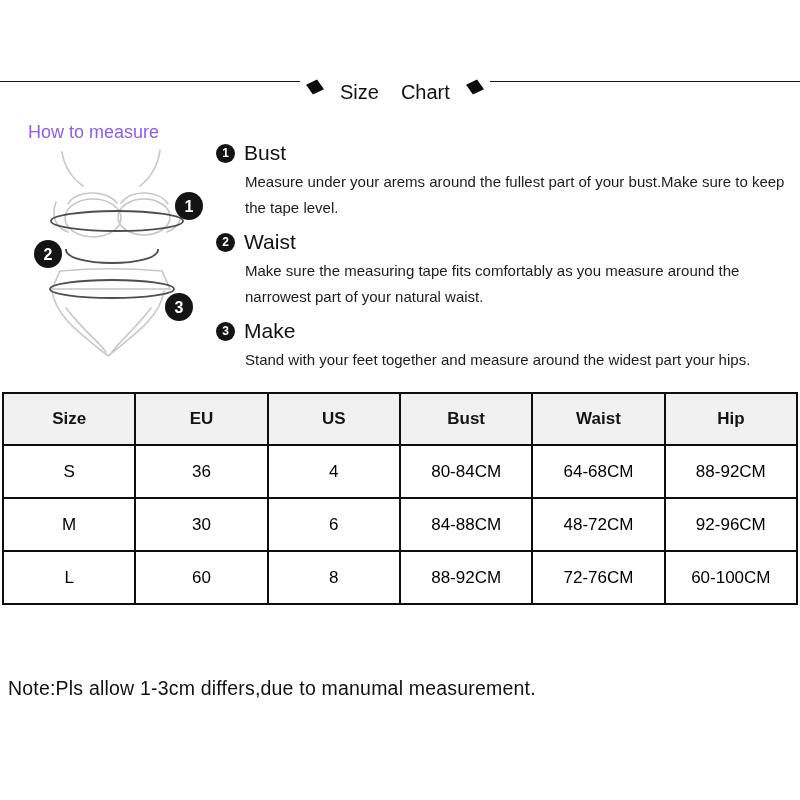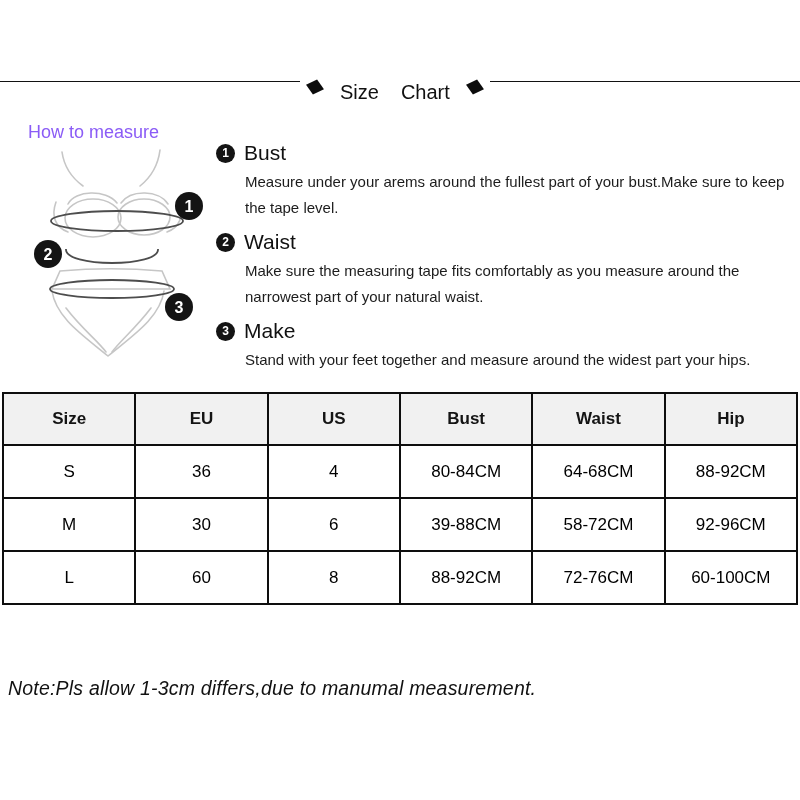--- a/index.html
+++ b/index.html
@@ -49,21 +49,21 @@
     border-collapse:collapse; table-layout:fixed;
   }
   .size-table th, .size-table td {
     border:2px solid #0e0e0e; text-align:center; vertical-align:middle;
     font-size:17px; padding:0;
   }
   .size-table th { height:50px; background:#f1f1f1; font-weight:bold; color:#141414; }
   .size-table td { height:51px; font-weight:normal; color:#000; }
 
   
-  .note { position:absolute; left:8px; top:677px; font-size:19.5px; color:#111; letter-spacing:0.2px;font-style:italic; }
+  .note { position:absolute; left:8px; top:677px; font-size:19.5px; color:#111; letter-spacing:0.2px; }
 </style>
 </head>
 <body>
 
 <div class="decor-header">
   <div class="decor-line left"></div>
   <div class="diamond"></div>
   <div class="page-title">
     <span class="w1">Size</span><span class="w2">Chart</span>
   </div>
@@ -151,22 +151,22 @@
       <td>36</td>
       <td>4</td>
       <td>80-84CM</td>
       <td>64-68CM</td>
       <td>88-92CM</td>
     </tr>
     <tr>
       <td>M</td>
       <td>30</td>
       <td>6</td>
-      <td>39-88CM</td>
-      <td>58-72CM</td>
+      <td>84-88CM</td>
+      <td>48-72CM</td>
       <td>92-96CM</td>
     </tr>
     <tr>
       <td>L</td>
       <td>60</td>
       <td>8</td>
       <td>88-92CM</td>
       <td>72-76CM</td>
       <td>60-100CM</td>
     </tr>

